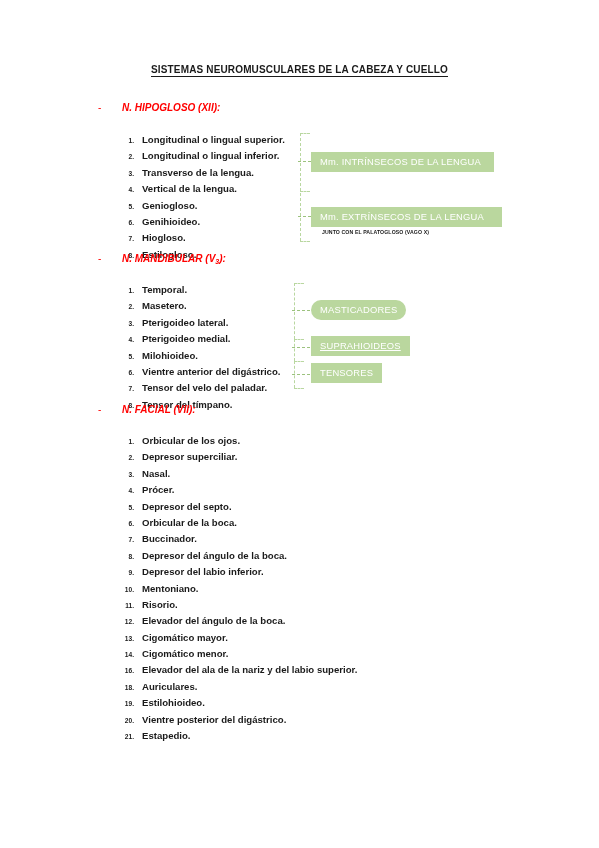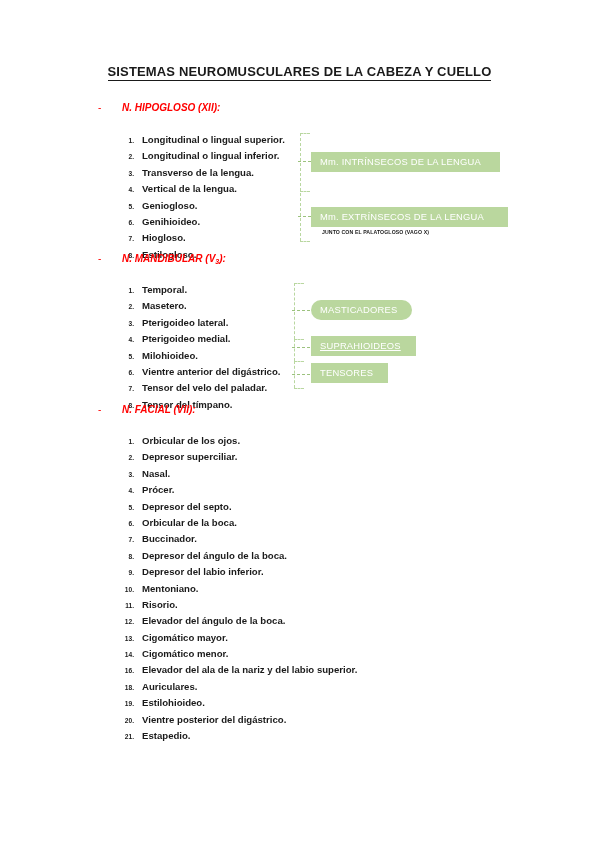--- a/index.html
+++ b/index.html
@@ -22,21 +22,21 @@
     background: #fff;
   }
 
   
   .doc-title {
     position: absolute;
     left: 0;
     top: 64px;
     width: 599px;
     text-align: center;
-    font-size: 13px;
+    font-size: 10px;
     font-weight: bold;
     color: #1a1a1a;
     letter-spacing: 0.15px;
   }
   .doc-title span {
     border-bottom: 1.3px solid #1a1a1a;
     padding-bottom: 1px;
   }
 
   
@@ -91,21 +91,21 @@
     line-height: 18px;
   }
 
   
   .cat-box {
     position: absolute;
     background: #bad79e;
     color: #ffffff;
     font-size: 9.4px;
     line-height: 1;
-    padding: 5px 15px 6px 9px;
+    padding: 5px 9px 6px 9px;
     white-space: nowrap;
     letter-spacing: 0.2px;
   }
   .cat-caption {
     position: absolute;
     font-size: 5.2px;
     color: #1a1a1a;
     white-space: nowrap;
     letter-spacing: 0.1px;
     font-weight: bold;

